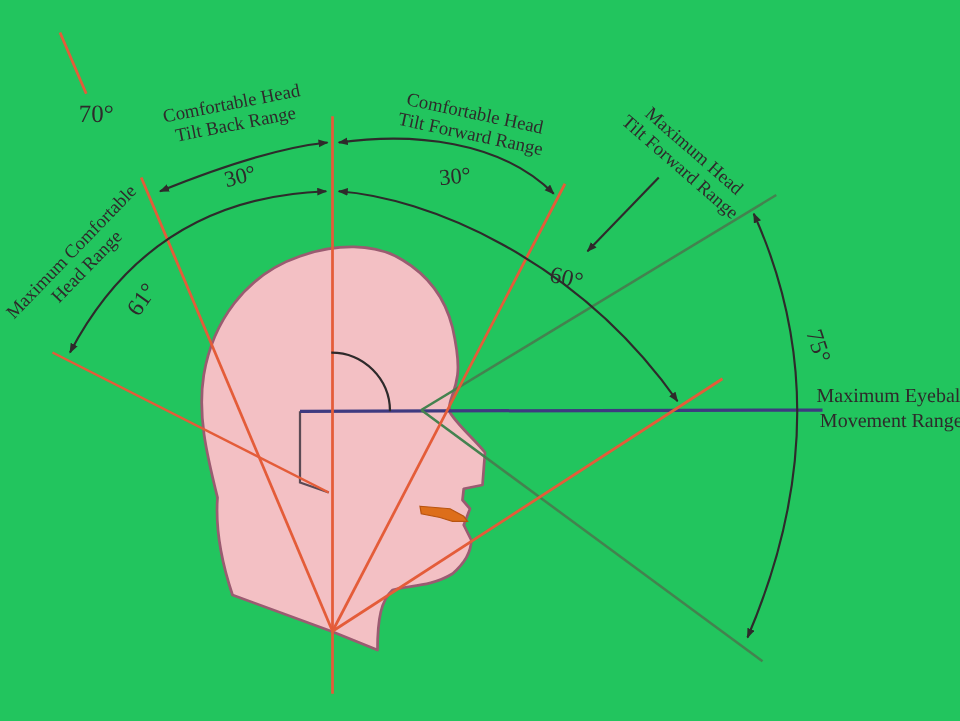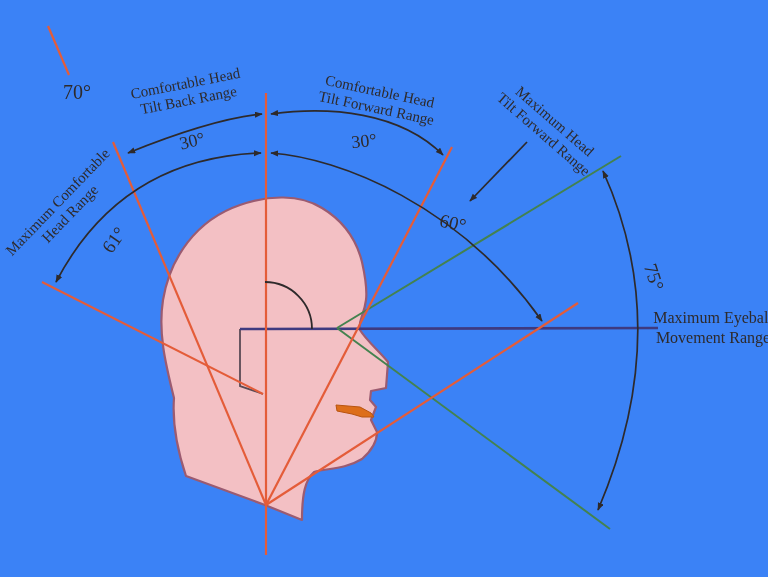--- a/index.html
+++ b/index.html
@@ -1,17 +1,17 @@
 <!DOCTYPE html>
 <html><head>
 <meta charset="utf-8">
 <style>
   html,body{margin:0;padding:0;background:#fff;}
   #stage{
-    position:relative;width:768px;height:577px;background:#3b82f6;
+    position:relative;width:768px;height:577px;background:#22c55e;
     font-family:"Liberation Serif", serif;color:#2e2a2b;overflow:hidden;
   }
   #stage svg{position:absolute;left:0;top:0;}
   .lbl{
     position:absolute;white-space:nowrap;text-align:center;
     transform:translate(-50%,-50%);line-height:1.12;color:#2e2a2b;
   }
   .lbl span{display:block;}
   .txt{font-size:15px;}
   .deg{font-size:18px;}

